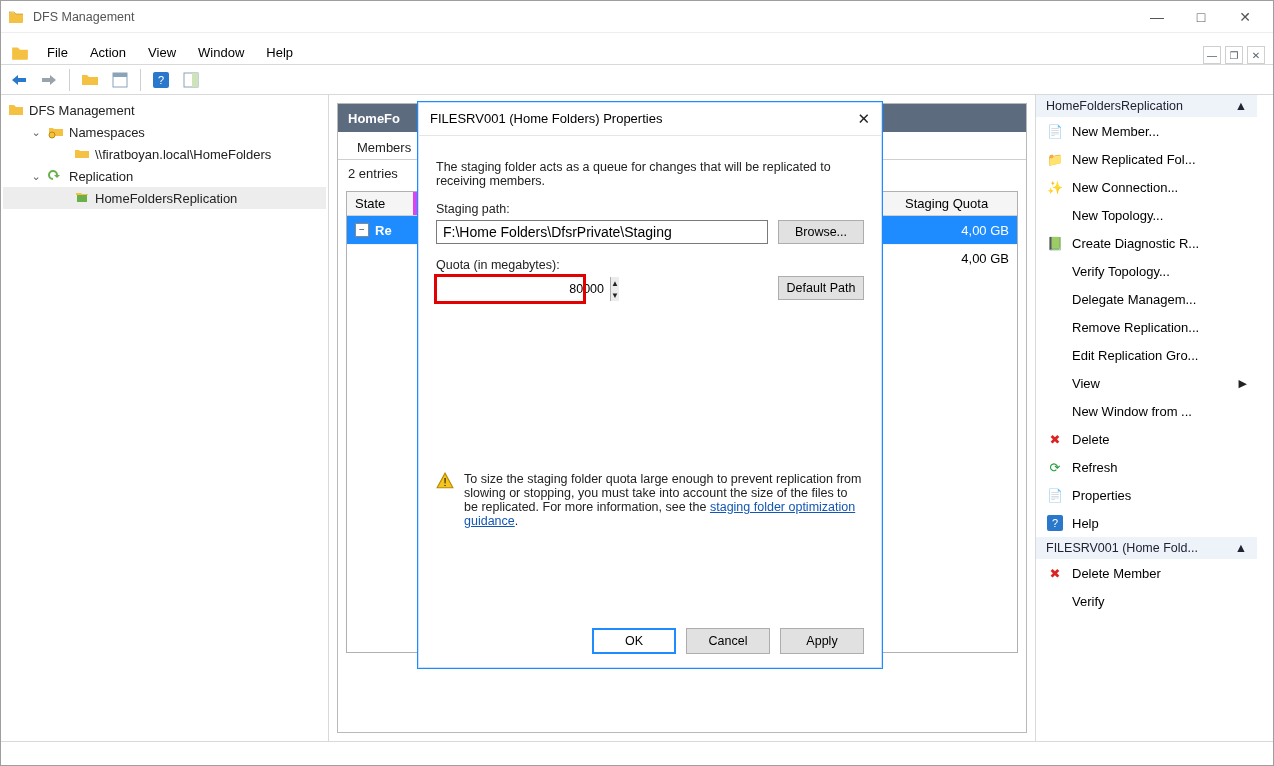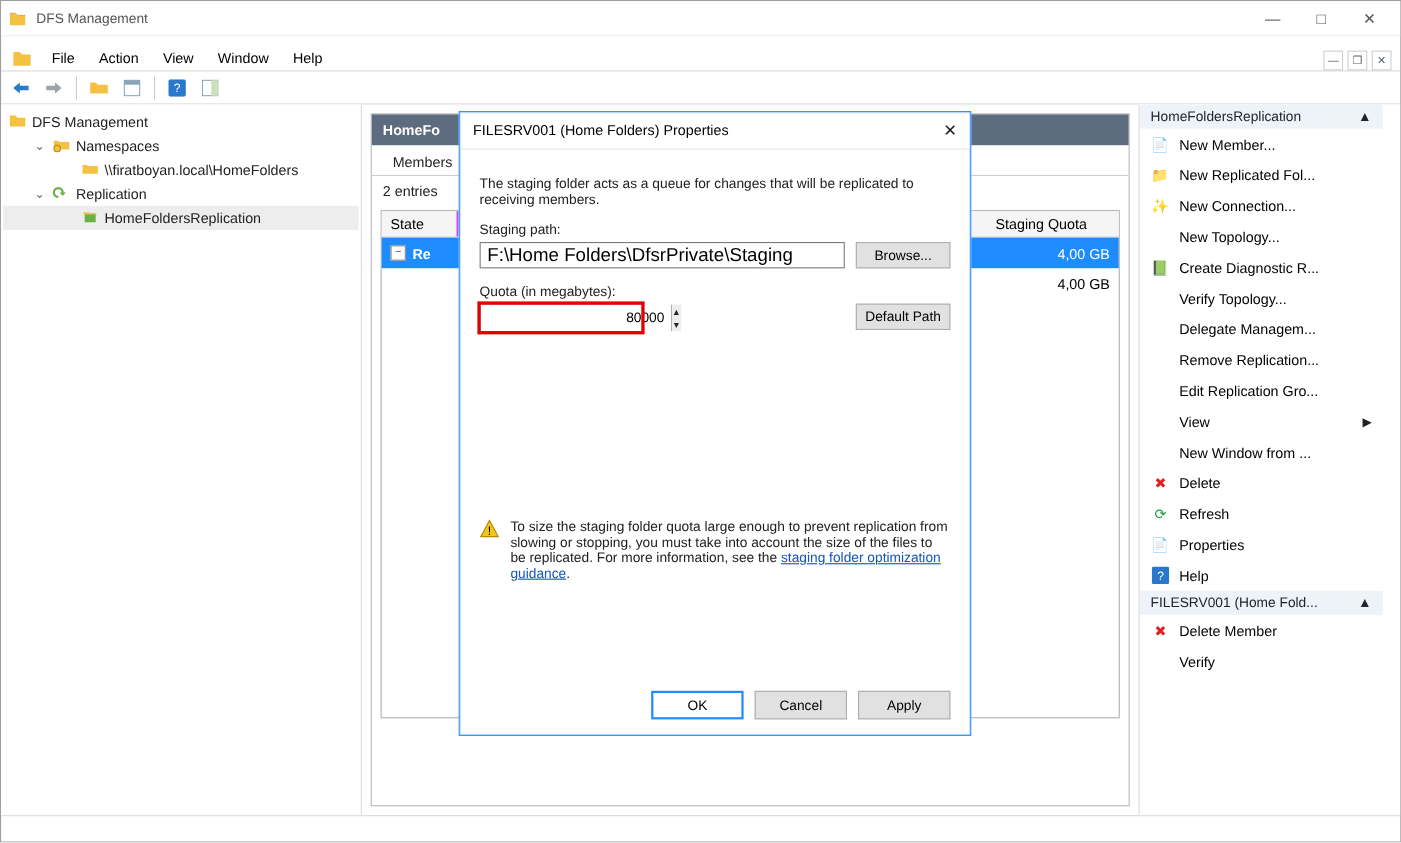--- a/index.html
+++ b/index.html
@@ -25,21 +25,21 @@
 .tree-exp { width:14px; display:inline-flex; justify-content:center; color:#666; font-size:11px;}
 .tree-icon { width:18px; height:18px; display:inline-flex; align-items:center; justify-content:center;}
 .center { flex:1; position:relative; overflow:hidden; }
 .center-inner { position:absolute; inset:8px; border:1px solid #b9b9b9; background:#fff; display:flex; flex-direction:column;}
 .center-header { height:28px; background:#5c6b7e; color:#fff; font-weight:600; font-size:13px; display:flex; align-items:center; padding:0 10px;}
 .tabs-row { height:28px; display:flex; align-items:flex-end; border-bottom:1px solid #cfcfcf; padding:0 6px; font-size:13px;}
 .tab { padding:4px 12px; border:1px solid transparent; border-bottom:none; color:#222;}
 .entries { font-size:13px; color:#222; padding:6px 10px;}
 .table { margin:4px 8px; border:1px solid #b0b0b0; font-size:13px; position:relative;}
 .th-row { display:flex; background:#f5f5f5; border-bottom:1px solid #d0d0d0;}
-.th { padding:4px 8px; border-right:2px solid #d946ef;}
+.th { padding:4px 8px; border-right:4px solid #d946ef;}
 .td-row { display:flex; align-items:center; height:28px;}
 .td { padding:0 8px;}
 .td-row.sel { background:#1e8cff; color:#fff;}
 .td-row.sel .state-link { color:#fff;}
 .state-link { color:#1356b5; font-weight:600;}
 .td-row + .td-row { border-top:1px solid #f4f4f4;}
 .actions { width:238px; border-left:1px solid #d9d9d9; background:#fff; display:flex; flex-direction:column; font-size:13px;}
 .actions-header { height:28px; padding:0 10px; display:flex; align-items:center; font-weight:600; background:#fff; border-bottom:1px solid #d9d9d9; font-size:13.5px;}
 .actions-scroll { flex:1; overflow:auto; padding-right:16px; position:relative;}
 .actions-scroll::-webkit-scrollbar { width:16px;}
@@ -53,21 +53,21 @@
 .dialog { position:absolute; left:416px; top:100px; width:466px; height:568px; background:#fff; border:1px solid #1e8cff; box-shadow:0 0 0 1px #c9e1ff inset;}
 .dlg-title { height:34px; display:flex; align-items:center; padding:0 12px; border-bottom:1px solid #e5e5e5; font-size:13px;}
 .dlg-close { margin-left:auto; font-size:15px; color:#222;}
 .dlg-body { padding:10px 18px 0 18px; font-size:12.5px; color:#222;}
 .dlg-tabs { display:flex; align-items:flex-end; border-bottom:1px solid #cfcfcf; margin-top:6px;}
 .dlg-tab { padding:4px 10px; border:1px solid transparent; border-bottom:none; position:relative; top:1px; background:#fff;}
 .dlg-tab.active { border-color:#cfcfcf; border-bottom:1px solid #fff;}
 .highlight-red { outline:3px solid #e20000; outline-offset:-1px;}
 .fieldrow { margin-top:14px;}
 .inputline { display:flex; gap:10px; margin-top:4px;}
-.textbox { flex:1; height:24px; border:1px solid #7a7a7a; padding:0 6px; font-size:17px;}
+.textbox { flex:1; height:24px; border:1px solid #7a7a7a; padding:0 6px; font-size:14px;}
 .btn { height:24px; min-width:86px; background:#e1e1e1; border:1px solid #adadad; font-size:12.5px;}
 .spinner-wrap { width:148px; display:flex; border:1px solid #7a7a7a; height:26px;}
 .spinner-wrap input { flex:1; border:none; text-align:right; padding:0 6px; font-size:12.5px;}
 .spinner-btns { width:18px; display:flex; flex-direction:column; border-left:1px solid #adadad;}
 .spinner-btns span { flex:1; display:flex; align-items:center; justify-content:center; font-size:8px; background:#ececec;}
 .warn-row { display:flex; gap:10px; align-items:flex-start; margin-top:170px;}
 .warn-icon { width:18px; height:18px; }
 .link { color:#1356b5; text-decoration:underline;}
 .dlg-buttons { position:absolute; bottom:14px; right:18px; display:flex; gap:10px;}
 .dlg-buttons .btn { min-width:84px; height:26px;}

